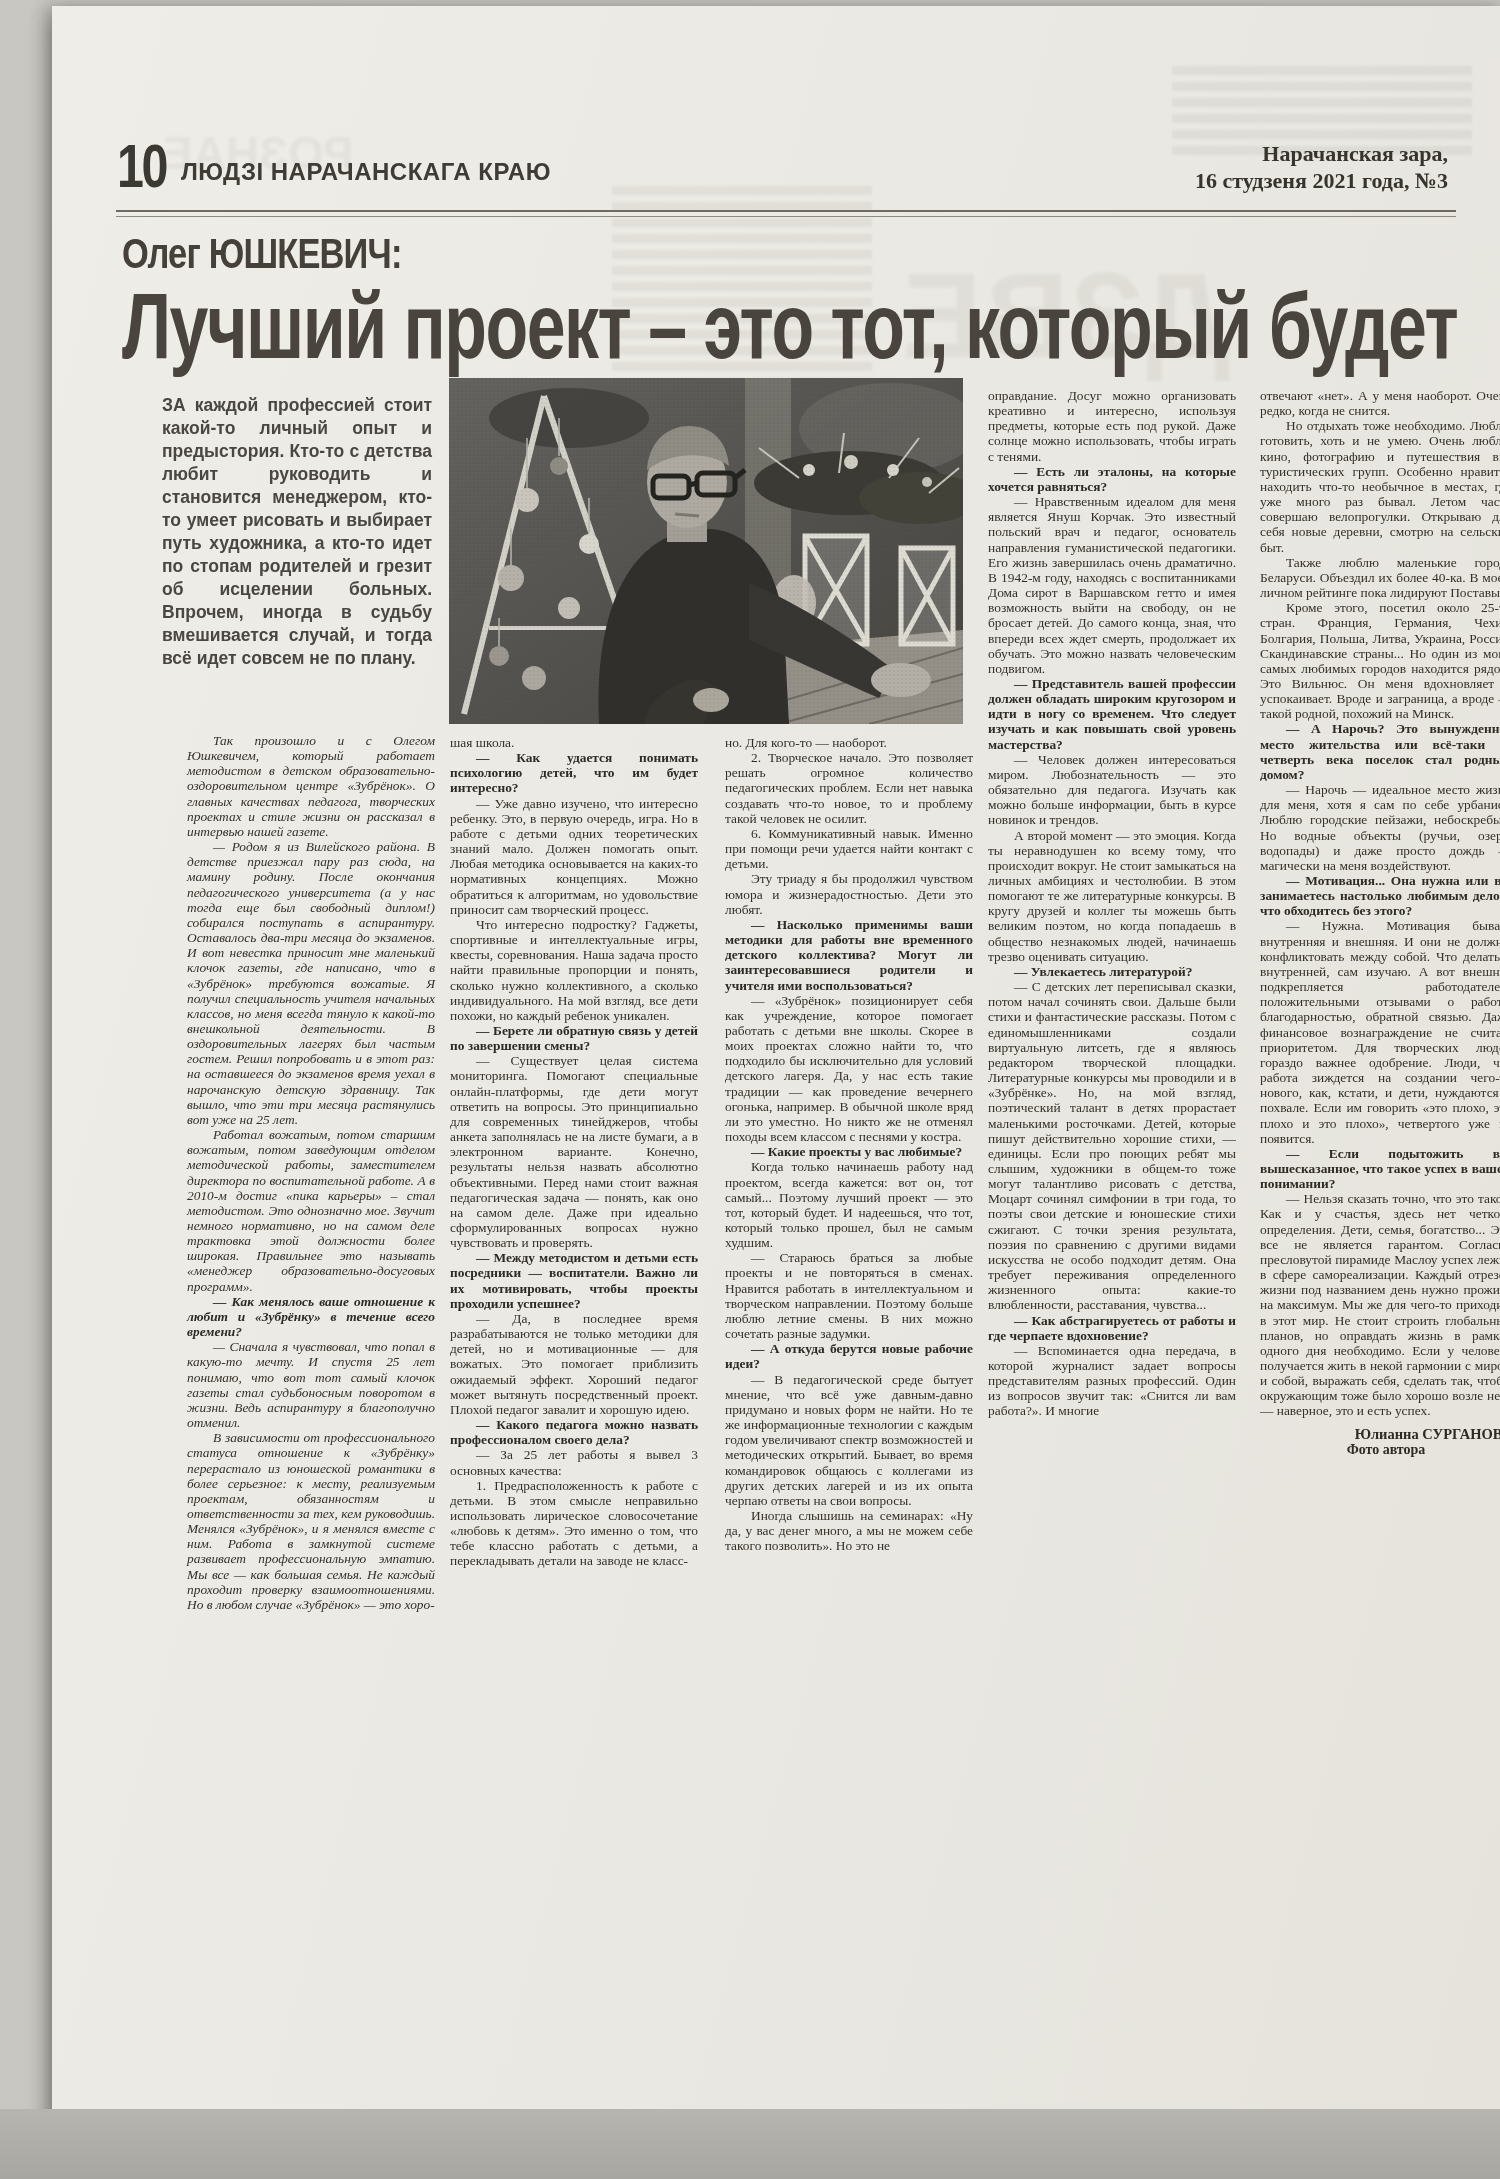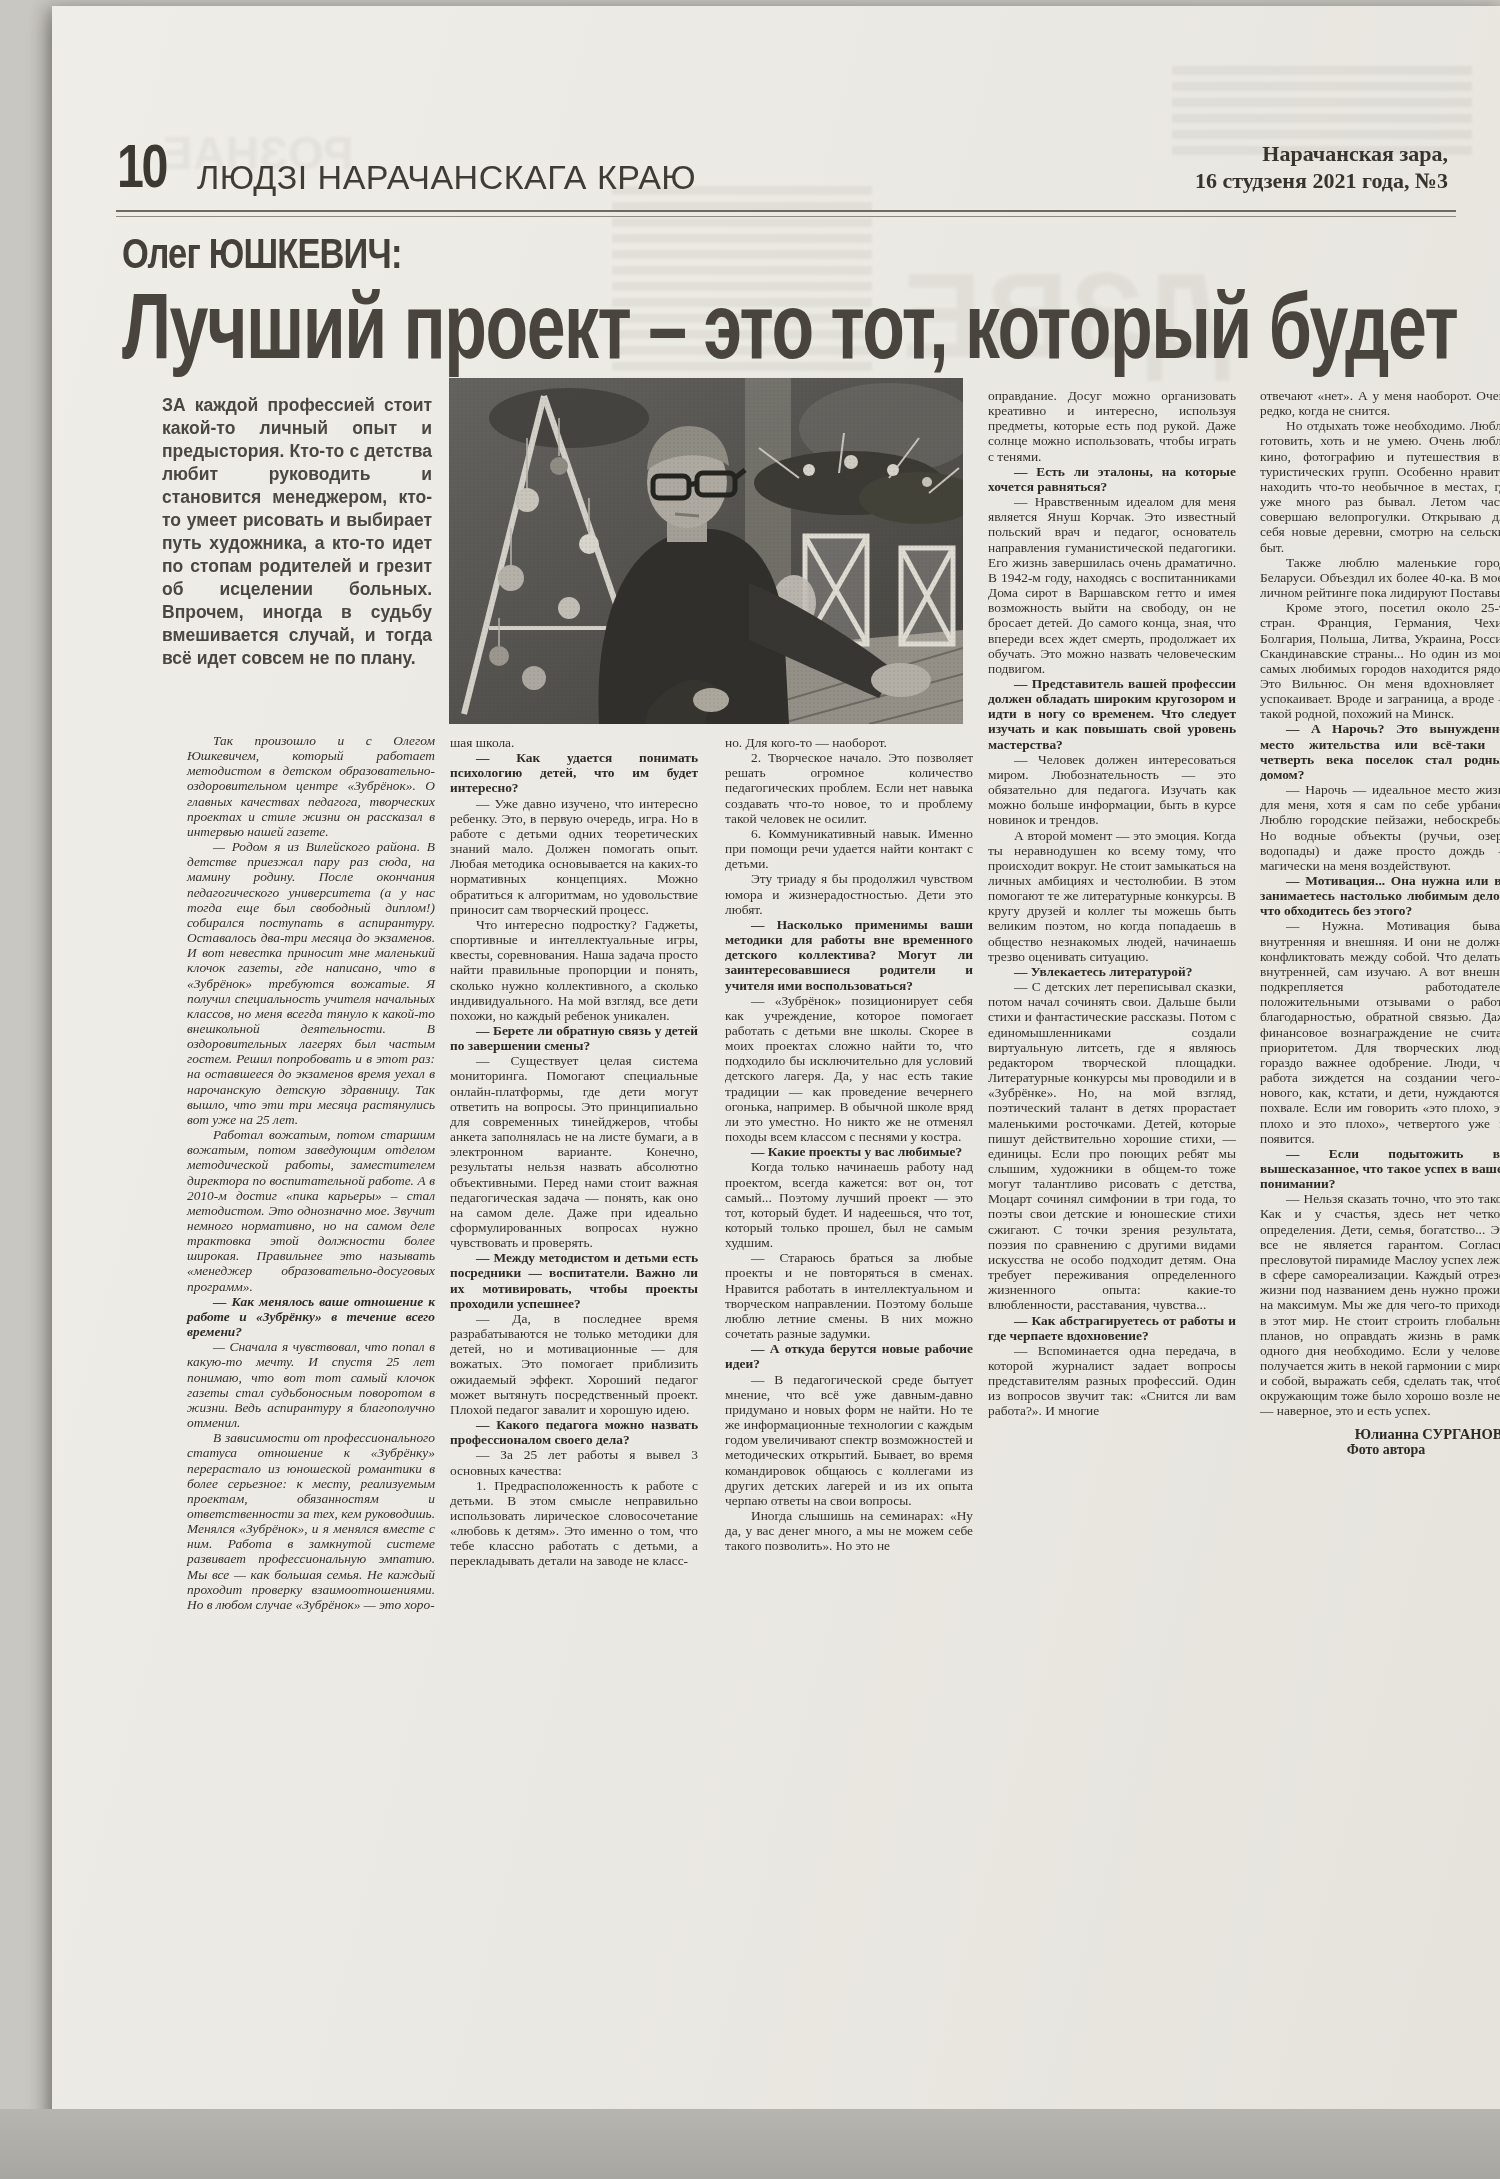--- a/index.html
+++ b/index.html
@@ -23,22 +23,22 @@
     font-family:"Liberation Sans",sans-serif;font-weight:bold;color:#4a463f;
     transform:scaleX(-1);white-space:nowrap;}
   
   .page-number{
     position:absolute;left:65px;top:124px;
     font-family:"Liberation Sans",sans-serif;font-weight:900;font-size:62px;
     color:#3c3933;letter-spacing:-3px;transform:scaleX(.78);transform-origin:left top;
     border-bottom:none;
   }
   .section-title{
-    position:absolute;left:145px;top:152px;
-    font-family:"Liberation Sans",sans-serif;font-weight:normal;font-size:34px;
+    position:absolute;left:129px;top:152px;
+    font-family:"Liberation Sans",sans-serif;font-weight:bold;font-size:24px;
     color:#3f3c36;letter-spacing:.5px;
   }
   .masthead{
     position:absolute;right:56px;top:134px;text-align:right;
     font-family:"Liberation Serif",serif;font-weight:bold;font-size:22px;
     line-height:27px;color:#37342e;
   }
   .double-rule{
     position:absolute;left:64px;right:48px;top:204px;height:4px;
     border-top:2px solid #6e6a61;border-bottom:1px solid #8d897f;
@@ -196,21 +196,21 @@
         <path d="M226 136 L250 138" stroke="#7d7970" stroke-width="3"></path>
       </g>
       <rect width="514" height="346" fill="url(#dots)" opacity=".16"></rect>
     </svg>
   </div>
 
   <div class="col" id="col1">
       <p>Так произошло и с Олегом Юшкевичем, который работает методистом в детском образовательно-оздоровительном центре «Зубрёнок». О главных качествах педагога, творческих проектах и стиле жизни он рассказал в интервью нашей газете.</p>
       <p>— Родом я из Вилейского района. В детстве приезжал пару раз сюда, на мамину родину. После окончания педагогического университета (а у нас тогда еще был свободный диплом!) собирался поступать в аспирантуру. Оставалось два-три месяца до экзаменов. И вот невестка приносит мне маленький клочок газеты, где написано, что в «Зубрёнок» требуются вожатые. Я получил специальность учителя начальных классов, но меня всегда тянуло к какой-то внешкольной деятельности. В оздоровительных лагерях был частым гостем. Решил попробовать и в этот раз: на оставшееся до экзаменов время уехал в нарочанскую детскую здравницу. Так вышло, что эти три месяца растянулись вот уже на 25 лет.</p>
       <p>Работал вожатым, потом старшим вожатым, потом заведующим отделом методической работы, заместителем директора по воспитательной работе. А в 2010-м достиг «пика карьеры» – стал методистом. Это однозначно мое. Звучит немного нормативно, но на самом деле трактовка этой должности более широкая. Правильнее это называть «менеджер образовательно-досуговых программ».</p>
-      <p class="q">— Как менялось ваше отношение к работе и «Зубрёнку» в течение всего времени?</p>
+      <p class="q">— Как менялось ваше отношение к любит и «Зубрёнку» в течение всего времени?</p>
       <p>— Сначала я чувствовал, что попал в какую-то мечту. И спустя 25 лет понимаю, что вот тот самый клочок газеты стал судьбоносным поворотом в жизни. Ведь аспирантуру я благополучно отменил.</p>
       <p>В зависимости от профессионального статуса отношение к «Зубрёнку» перерастало из юношеской романтики в более серьезное: к месту, реализуемым проектам, обязанностям и ответственности за тех, кем руководишь. Менялся «Зубрёнок», и я менялся вместе с ним. Работа в замкнутой системе развивает профессиональную эмпатию. Мы все — как большая семья. Не каждый проходит проверку взаимоотношениями. Но в любом случае «Зубрёнок» — это хоро-</p>
     </div>
   <div class="col" id="col2">
       <p class="noind">шая школа.</p>
       <p class="q">— Как удается понимать психологию детей, что им будет интересно?</p>
       <p>— Уже давно изучено, что интересно ребенку. Это, в первую очередь, игра. Но в работе с детьми одних теоретических знаний мало. Должен помогать опыт. Любая методика основывается на каких-то нормативных концепциях. Можно обратиться к алгоритмам, но удовольствие приносит сам творческий процесс.</p>
       <p>Что интересно подростку? Гаджеты, спортивные и интеллектуальные игры, квесты, соревнования. Наша задача просто найти правильные пропорции и понять, сколько нужно коллективного, а сколько индивидуального. На мой взгляд, все дети похожи, но каждый ребенок уникален.</p>
       <p class="q">— Берете ли обратную связь у детей по завершении смены?</p>
       <p>— Существует целая система мониторинга. Помогают специальные онлайн-платформы, где дети могут ответить на вопросы. Это принципиально для современных тинейджеров, чтобы анкета заполнялась не на листе бумаги, а в электронном варианте. Конечно, результаты нельзя назвать абсолютно объективными. Перед нами стоит важная педагогическая задача — понять, как оно на самом деле. Даже при идеально сформулированных вопросах нужно чувствовать и проверять.</p>

